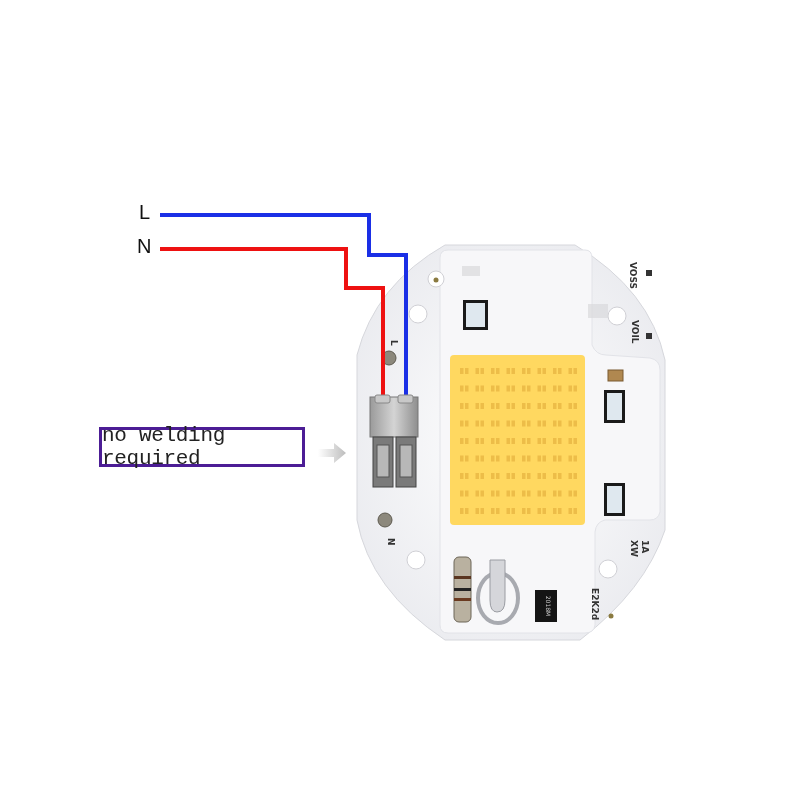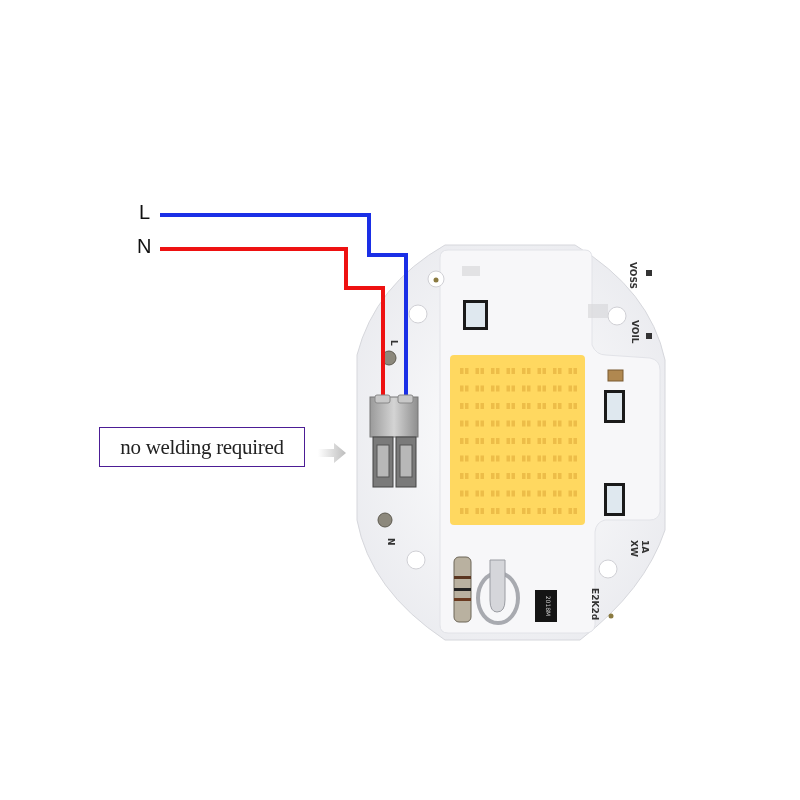--- a/index.html
+++ b/index.html
@@ -5,23 +5,23 @@
     html, body { margin: 0; padding: 0; }
     body {
       width: 800px; height: 800px; background: #ffffff; position: relative; overflow: hidden;
       font-family: "DejaVu Sans", sans-serif;
     }
     .wire-label {
       position: absolute; font-family: "Liberation Sans", sans-serif; font-size: 20px; color: #111;
     }
     .callout {
       position: absolute; left: 99px; top: 427px; width: 206px; height: 40px;
-      border: 1px solid #4c1d95; box-sizing: border-box; background: #fff;
+      border: 3px solid #4c1d95; box-sizing: border-box; background: #fff;
       display: flex; align-items: center; justify-content: center;
-      font-family: Liberation Serif, serif; font-size: 21px; color: #222; letter-spacing: -0.3px;
+      font-family: Liberation Mono, monospace; font-size: 21px; color: #222; letter-spacing: -0.3px;
     }
     svg.scene { position: absolute; left: 0; top: 0; }
     .silk { font-family: "DejaVu Sans", sans-serif; font-size: 9px; fill: #333; font-weight: bold; }
   </style>
 </head>
 <body>
 
 <div class="wire-label" style="left:139px; top:201px;">L</div>
 <div class="wire-label" style="left:137px; top:235px;">N</div>
 

